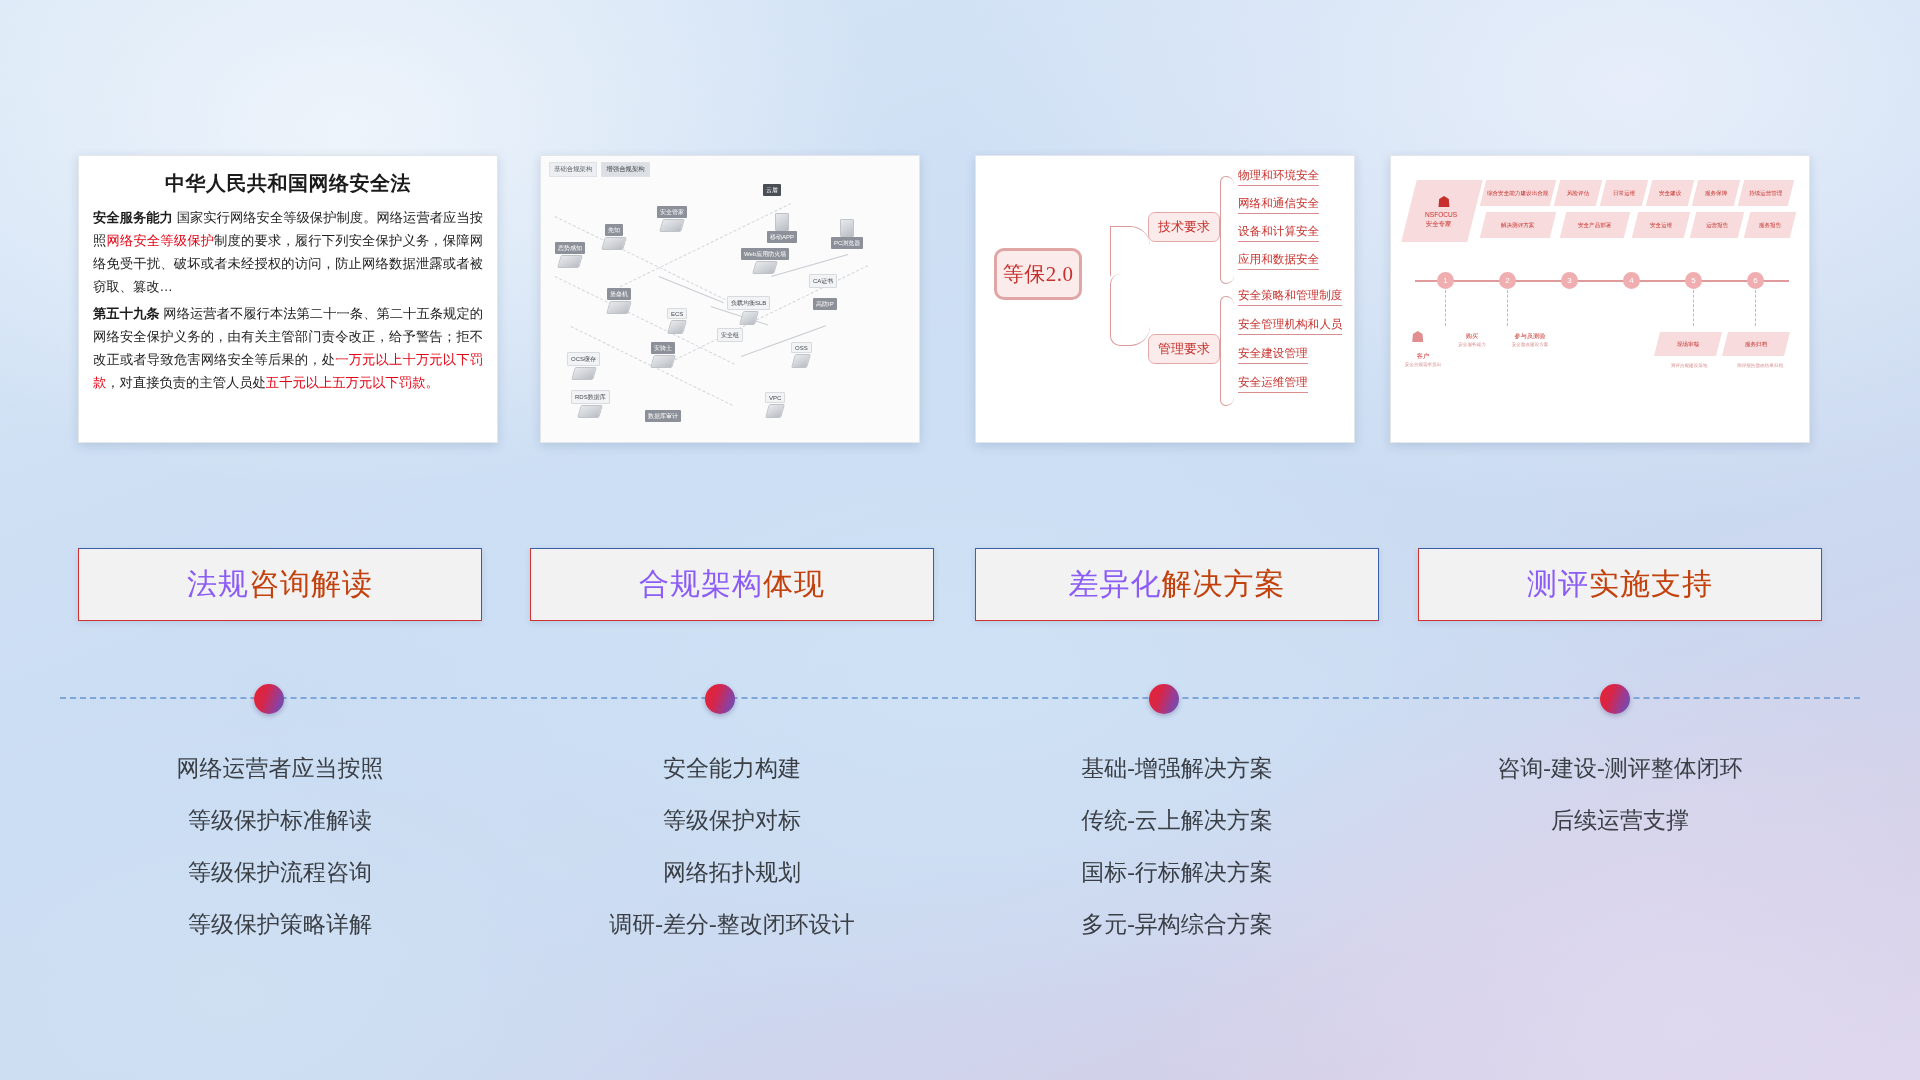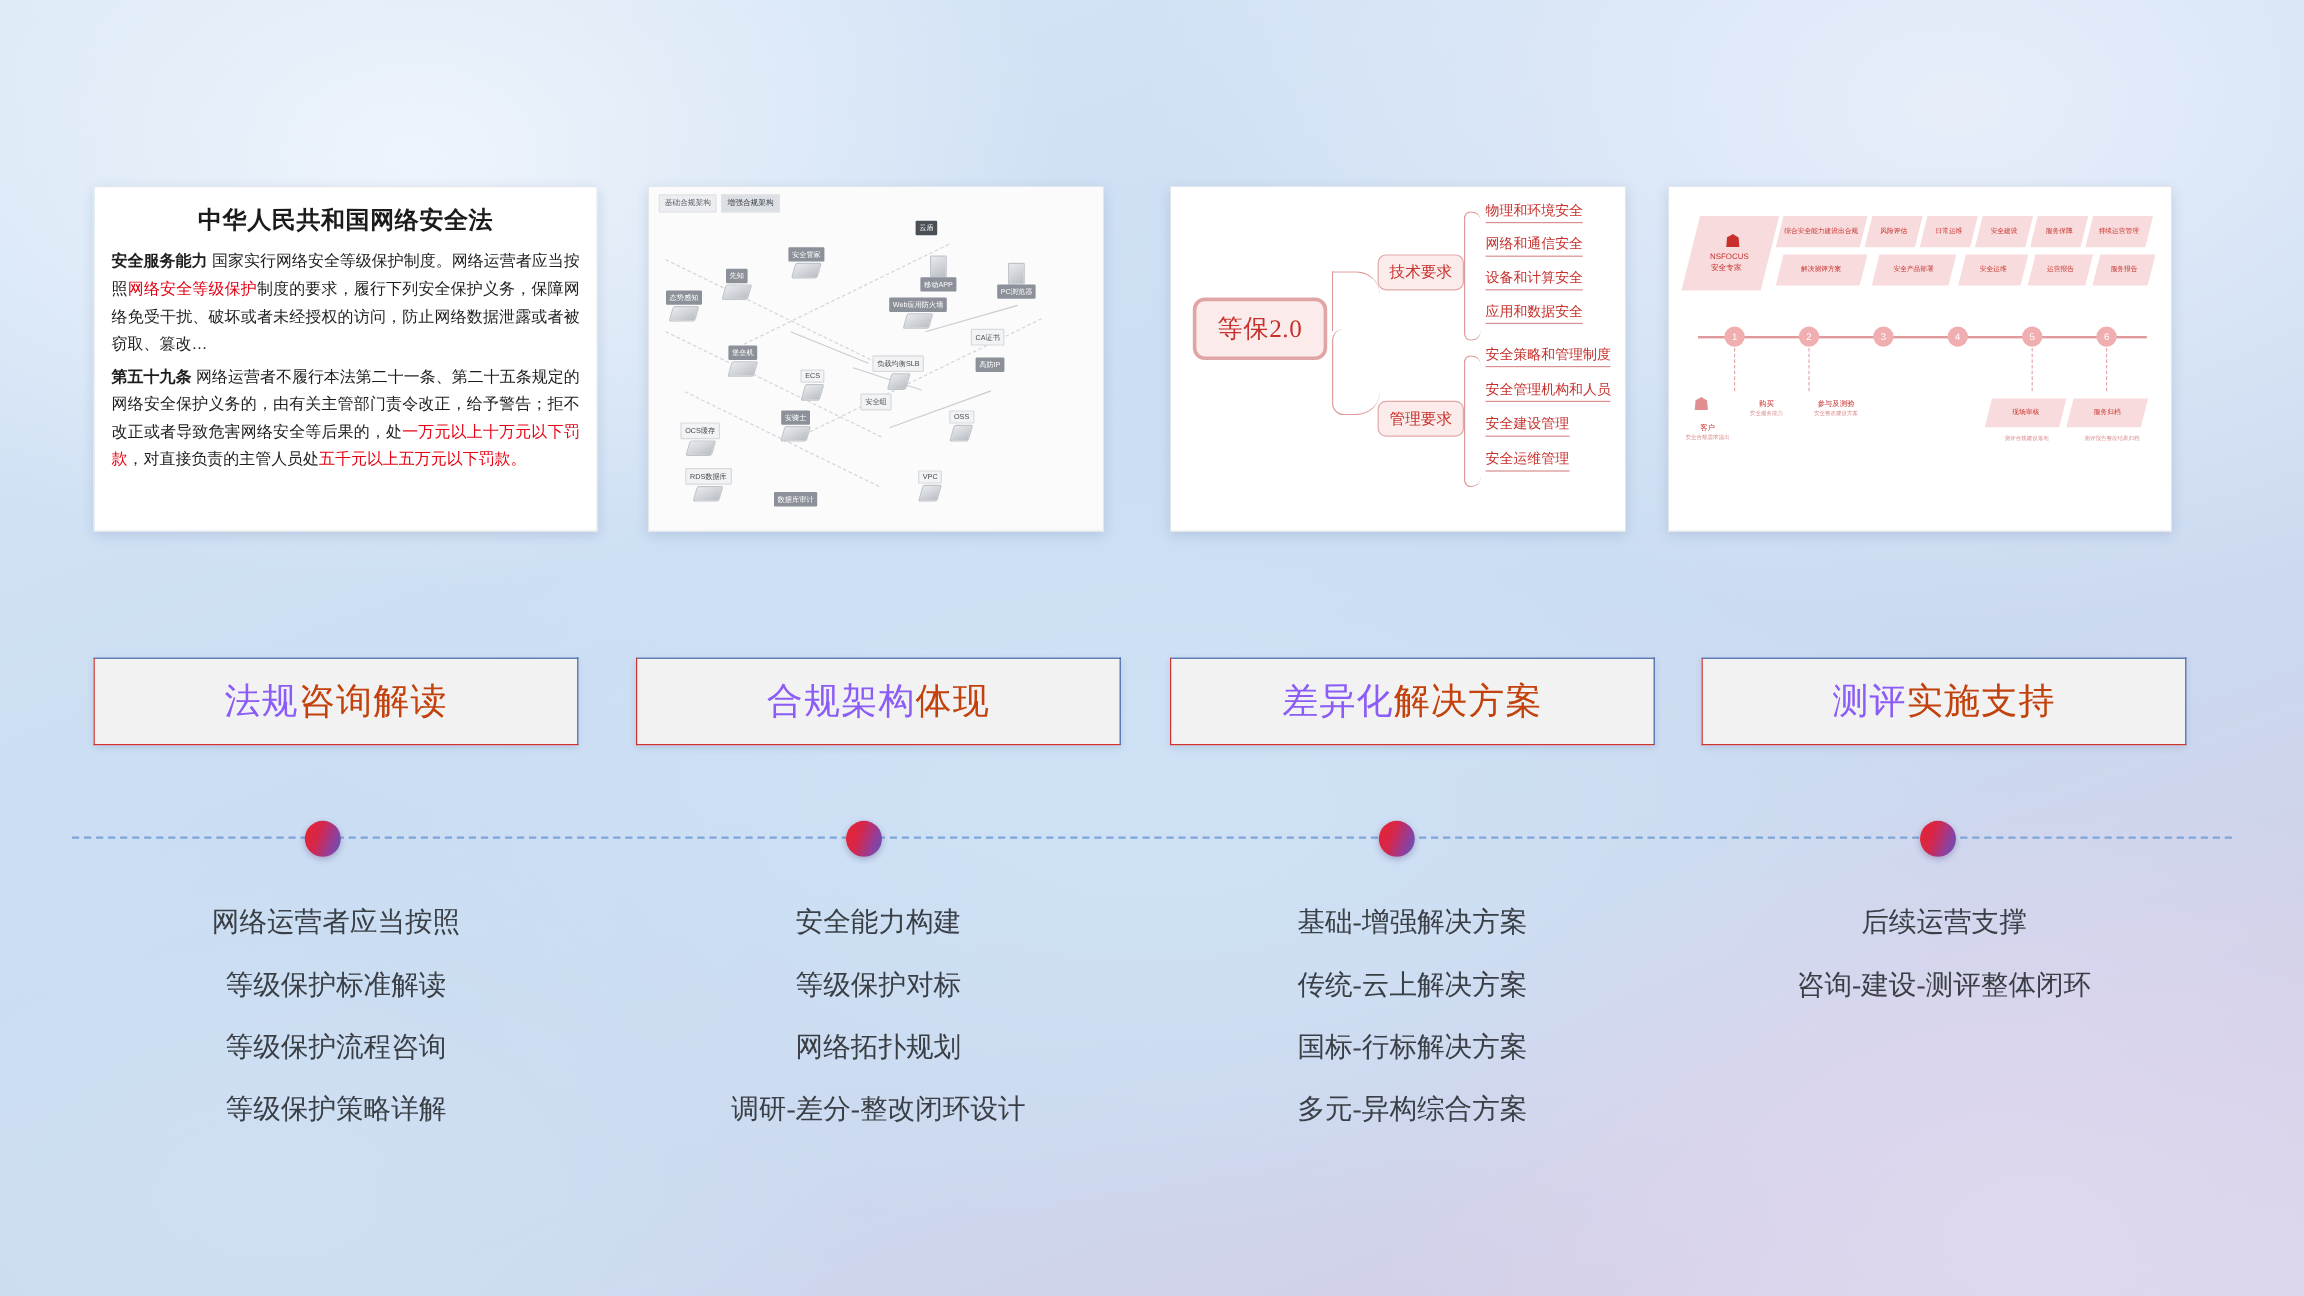--- a/index.html
+++ b/index.html
@@ -70,21 +70,21 @@
   }
   .cube.sq { width: 16px; height: 14px; }
   .cube.tall { width: 14px; height: 18px; transform: none; border-radius: 1px; }
   .iso-line { position: absolute; border-top: 1px dashed #d2d5da; }
   .conn { position: absolute; background: #c9ccd1; height: 1px; transform-origin: 0 0; }
 
   
   .mm { position: absolute; inset: 0; background:#fff; }
   .mm-root {
     position: absolute; left: 18px; top: 92px;
-    width: 112px; height: 52px;
+    width: 88px; height: 52px;
     background: #fbeceb; border: 3px solid #e0a5a5; border-radius: 10px;
     display: flex; align-items: center; justify-content: center;
     color: #c7302c; font-size: 21px; letter-spacing: .5px;
     font-family: "Liberation Serif", serif;
   }
   .mm-branch {
     position: absolute; background: #fbeceb; border: 1.6px solid #e2a9a9;
     border-radius: 7px; color: #c7302c; font-size: 13px;
     padding: 5px 9px; white-space: nowrap;
     font-family: "Liberation Serif", serif;
@@ -418,17 +418,17 @@
   </div>
 
   <div class="list" style="left:975px; top:757px; width:404px;">
     <div class="list-item">基础-增强解决方案</div>
     <div class="list-item">传统-云上解决方案</div>
     <div class="list-item">国标-行标解决方案</div>
     <div class="list-item">多元-异构综合方案</div>
   </div>
 
   <div class="list" style="left:1418px; top:757px; width:404px;">
+    <div class="list-item">咨询-建设-测评整体闭环</div>
     <div class="list-item">后续运营支撑</div>
-    <div class="list-item">咨询-建设-测评整体闭环</div>
   </div>
 
 </div>
 
 </body></html>

